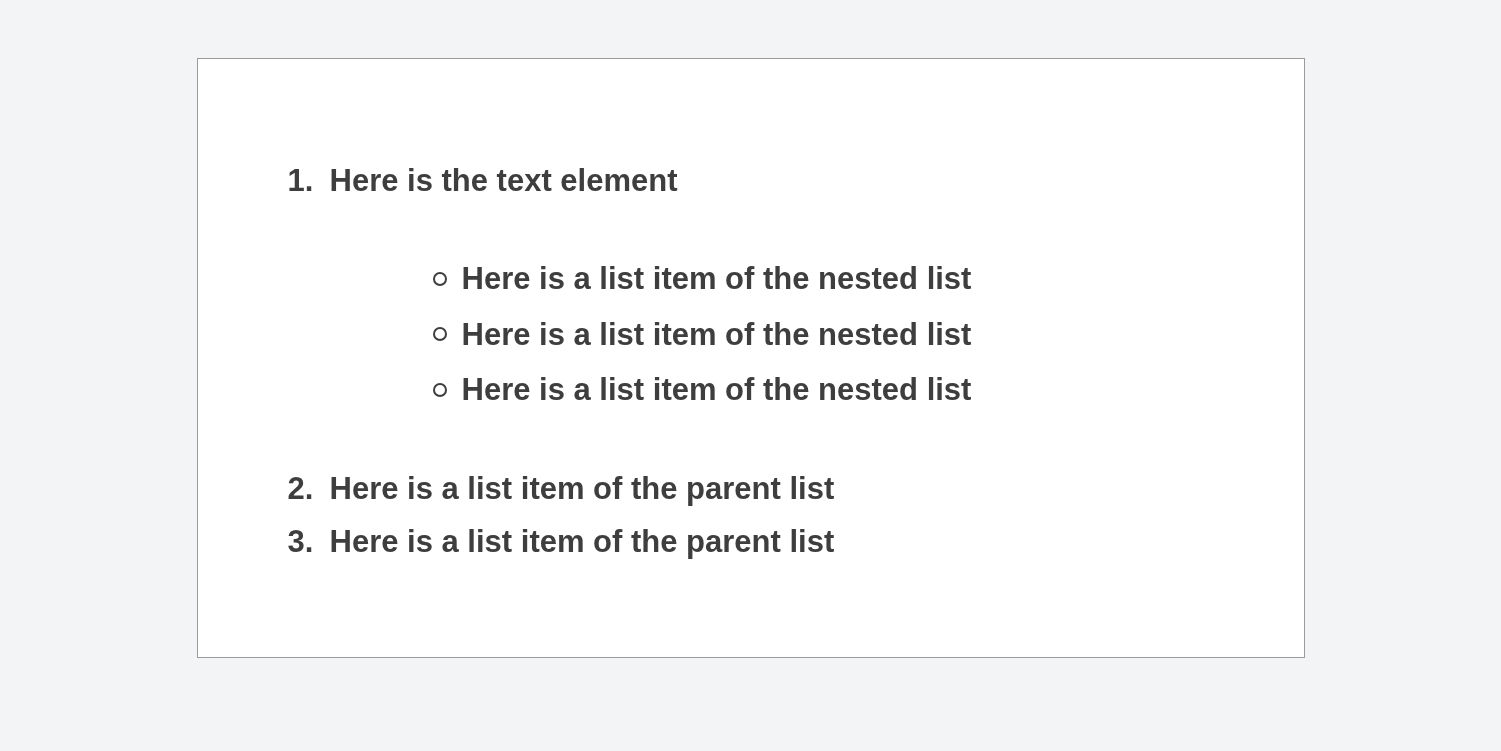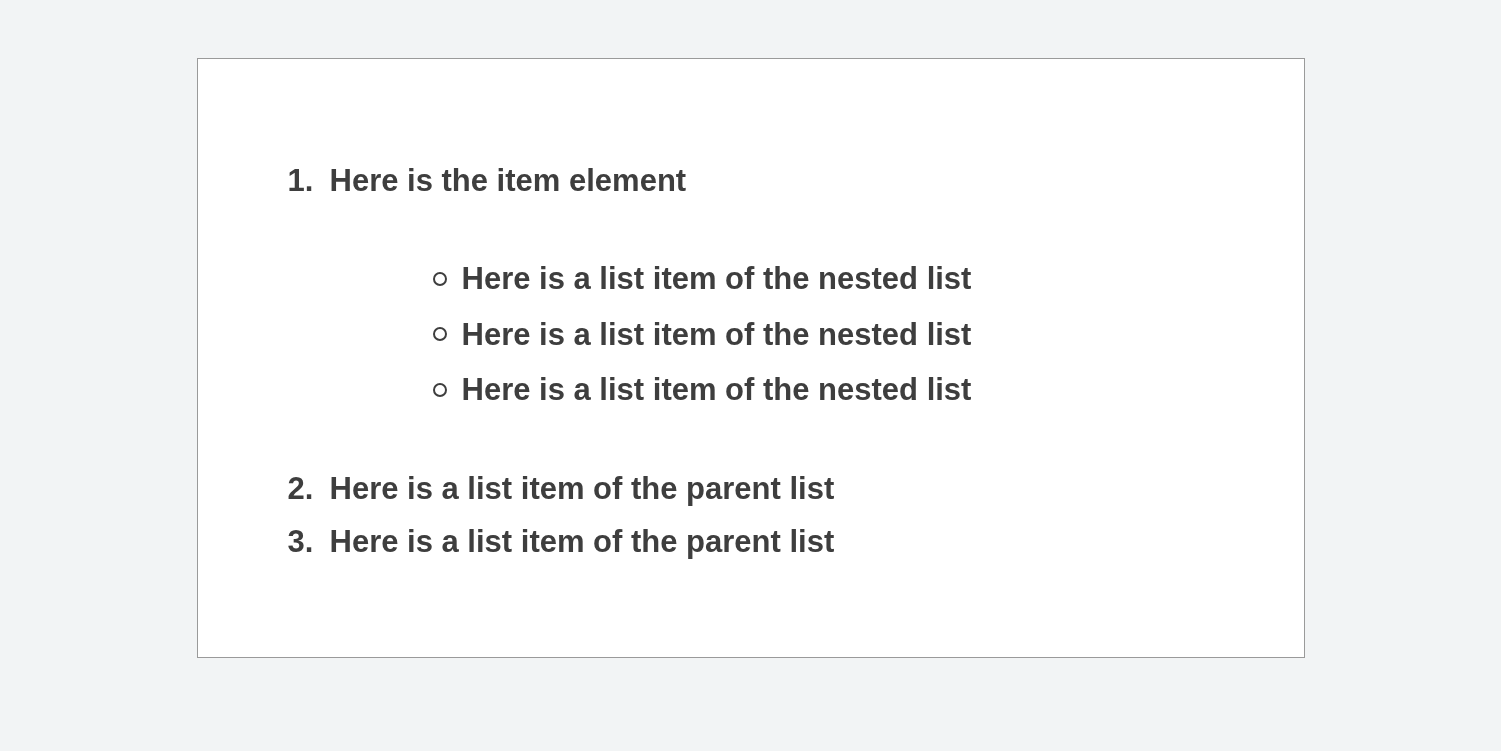--- a/index.html
+++ b/index.html
@@ -62,21 +62,21 @@
       flex-shrink: 0;
     }
   </style>
 </head>
 <body>
 
 <div class="container">
   <ol class="parent-list">
     <li class="parent-item">
       <span class="parent-number">1.</span>
-      <span>Here is the item element</span>
+      <span>Here is the text element</span>
     </li>
     <ul class="nested-list">
       <li class="nested-item">
         <span class="bullet"></span>
         <span>Here is a list item of the nested list</span>
       </li>
       <li class="nested-item">
         <span class="bullet"></span>
         <span>Here is a list item of the nested list</span>
       </li>

